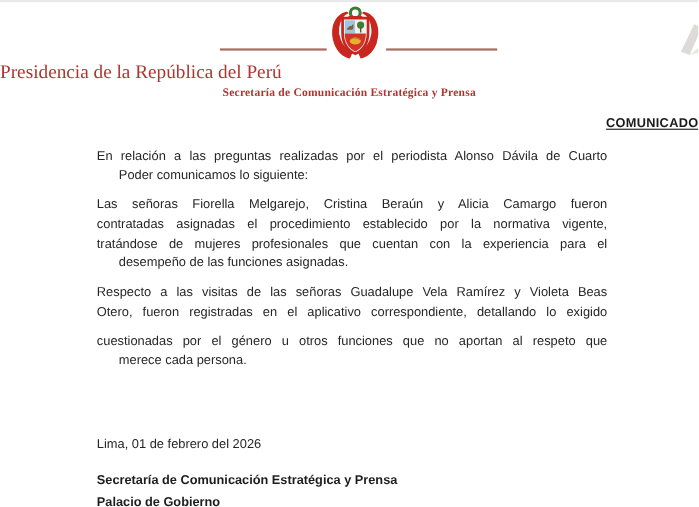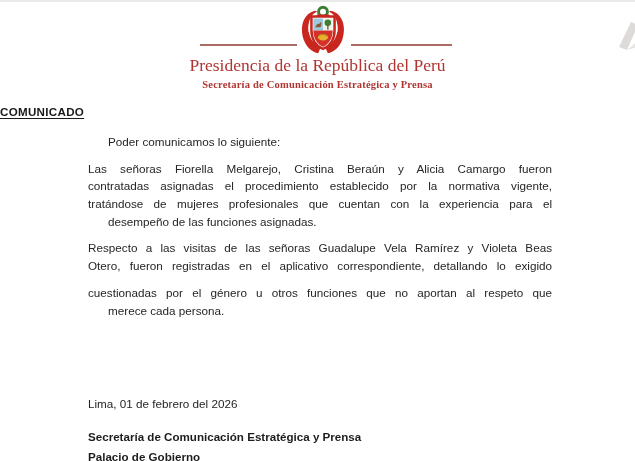--- a/index.html
+++ b/index.html
@@ -26,37 +26,37 @@
     width: 54px; height: 54px;
   }
   .rule {
     position: absolute; top: 44px; height: 2px;
     background: #a96b62;
   }
   .rule-left  { left: 200px; width: 97px; }
   .rule-right { left: 351px; width: 101px; }
   .presidency-title {
     position: absolute; top: 55px; left: 0; width: 100%;
-    text-align: center;
+    text-align: left;
     font-family: "Liberation Serif", serif;
     font-size: 17.5px;
     color: #b03531;
   }
   .secretariat-subtitle {
     position: absolute; top: 79px; left: 0; width: 100%;
     text-align: center;
     font-family: "Liberation Serif", serif;
     font-size: 10.5px;
     font-weight: bold;
     letter-spacing: 0.2px;
     color: #b03531;
   }
   .comunicado {
     position: absolute; top: 105px; left: 0; width: 100%;
-    text-align: left;
+    text-align: right;
     font-size: 11.6px;
     font-weight: bold;
     letter-spacing: 0.3px;
     color: #1a1a1a;
     text-decoration: underline;
     text-underline-offset: 2px;
   }
   .body-text {
     position: absolute; left: 88px; top: 133px;
     width: 464px;
@@ -131,20 +131,21 @@
   <div class="rule rule-right"></div>
 
   <div class="presidency-title">Presidencia de la República del Perú</div>
 
   <div class="secretariat-subtitle">Secretaría de Comunicación Estratégica y Prensa</div>
 
   <div class="comunicado">COMUNICADO</div>
 
   <div class="body-text">
       <div class="para">
+        <div class="line">En relación a las preguntas realizadas por el periodista Alonso Dávila de Cuarto</div>
         <div class="line last">Poder comunicamos lo siguiente:</div>
       </div>
       <div class="para">
         <div class="line">Las señoras Fiorella Melgarejo, Cristina Beraún y Alicia Camargo fueron</div>
         <div class="line">contratadas asignadas el procedimiento establecido por la normativa vigente,</div>
         <div class="line">tratándose de mujeres profesionales que cuentan con la experiencia para el</div>
         <div class="line last">desempeño de las funciones asignadas.</div>
       </div>
       <div class="para">
         <div class="line">Respecto a las visitas de las señoras Guadalupe Vela Ramírez y Violeta Beas</div>

